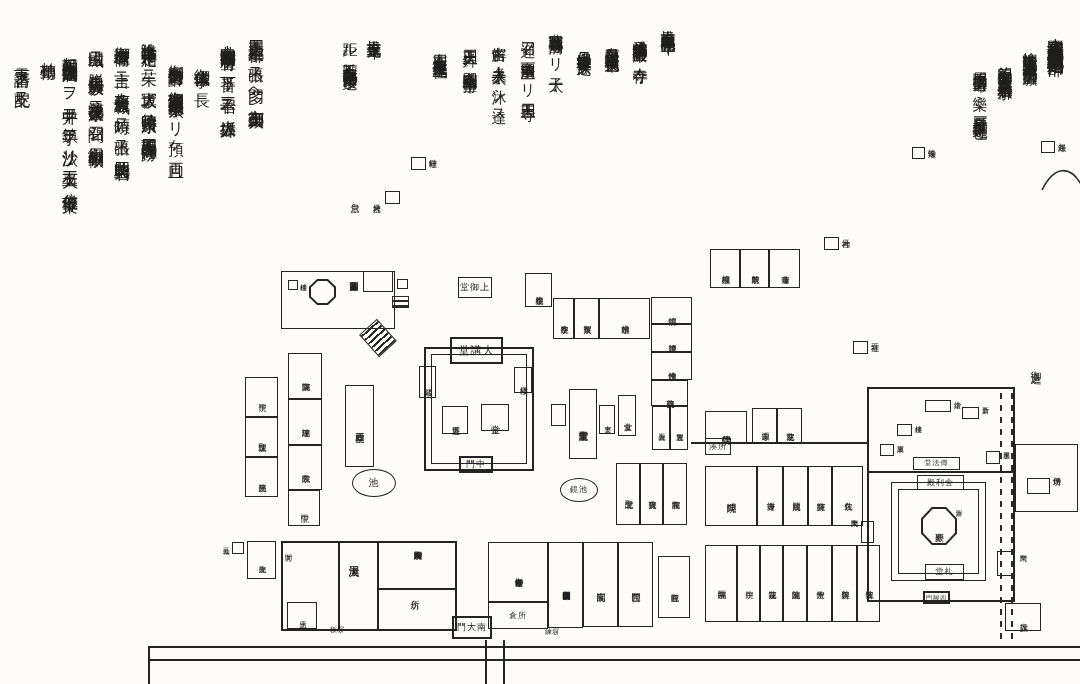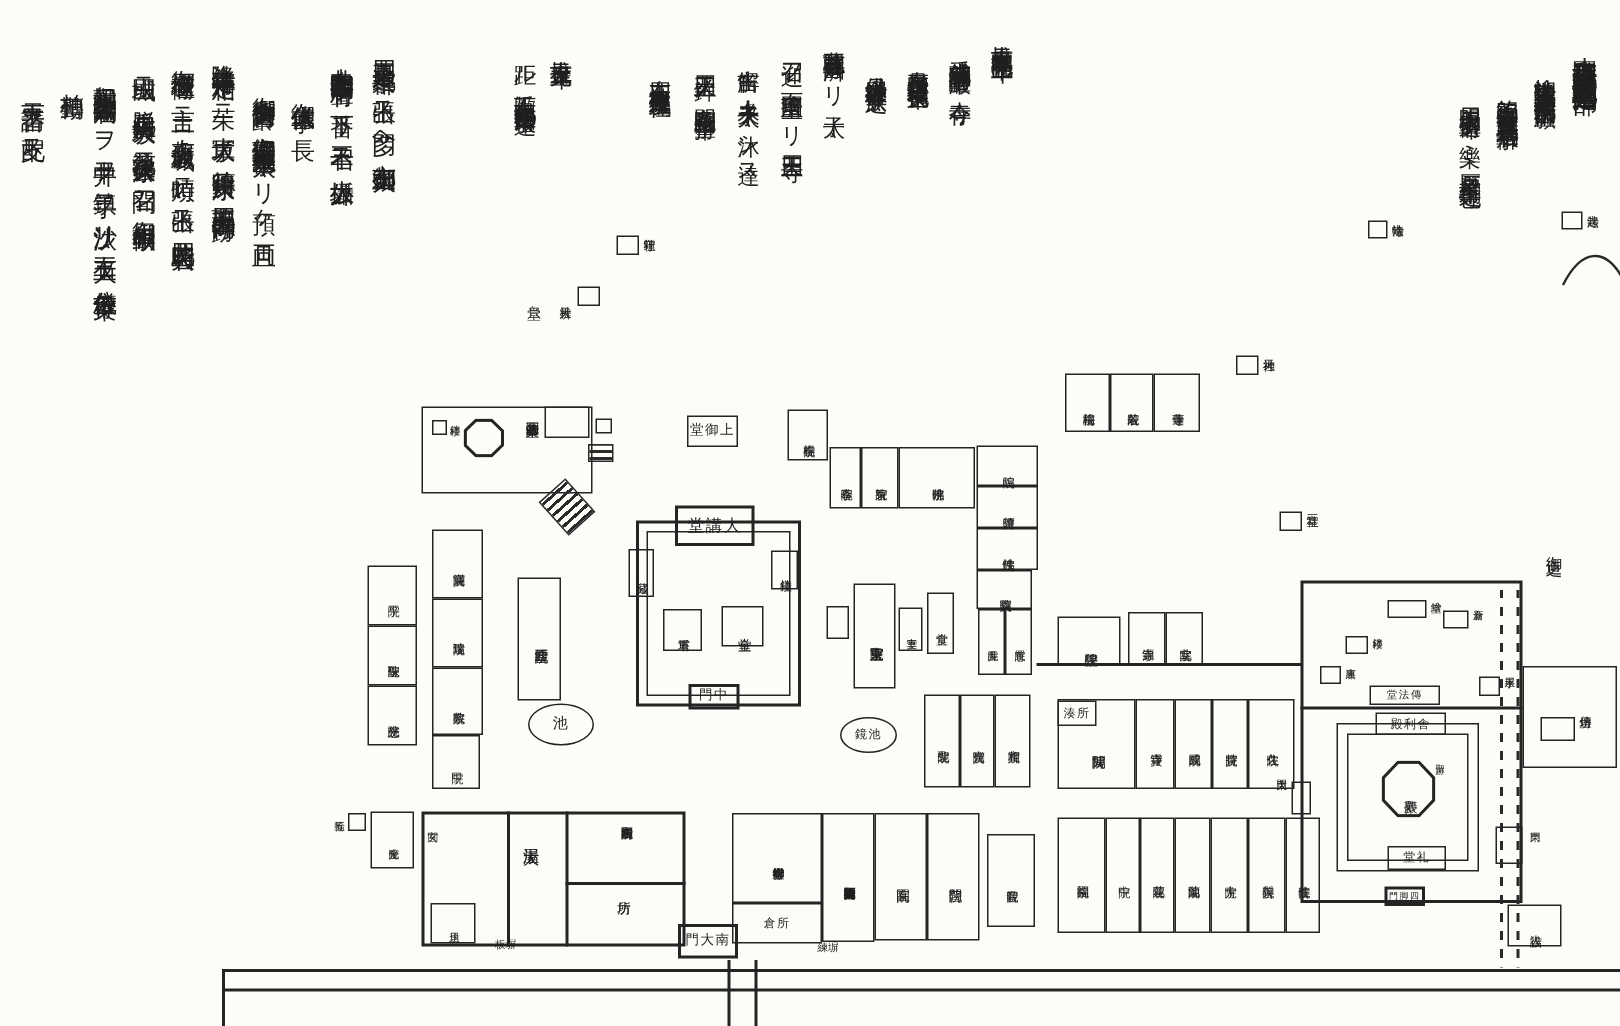--- a/index.html
+++ b/index.html
@@ -151,21 +151,21 @@
       </div>
       <div class="mbox" style="left: 652px; top: 406px; width: 18px; height: 44px;">
         <span class="lab-v" style="font-size: 7px;">玉井院</span>
       </div>
       <div class="mbox" style="left: 670px; top: 406px; width: 18px; height: 44px;">
         <span class="lab-v" style="font-size: 7px;">置恵院</span>
       </div>
       <div class="mbox" style="left: 705px; top: 411px; width: 42px; height: 33px;">
         <span class="lab-v" style="font-size: 9px;">律學院</span>
       </div>
-      <div class="mbox" style="left: 705px; top: 467px; width: 26px; height: 17px;">
+      <div class="mbox" style="left: 705px; top: 438px; width: 26px; height: 17px;">
         <span class="lab-h" style="font-size: 8px;">湊所</span>
       </div>
       <div class="mbox" style="left: 752px; top: 408px; width: 25px; height: 35px;">
         <span class="lab-v" style="font-size: 8px;">宗源寺</span>
       </div>
       <div class="mbox" style="left: 777px; top: 408px; width: 25px; height: 35px;">
         <span class="lab-v" style="font-size: 8px;">北室院</span>
       </div>
       <div class="hline" style="left: 691px; top: 442px; width: 177px; height: 1.6px;"></div>
       <div class="mbox" style="left: 710px; top: 249px; width: 30px; height: 39px;">

